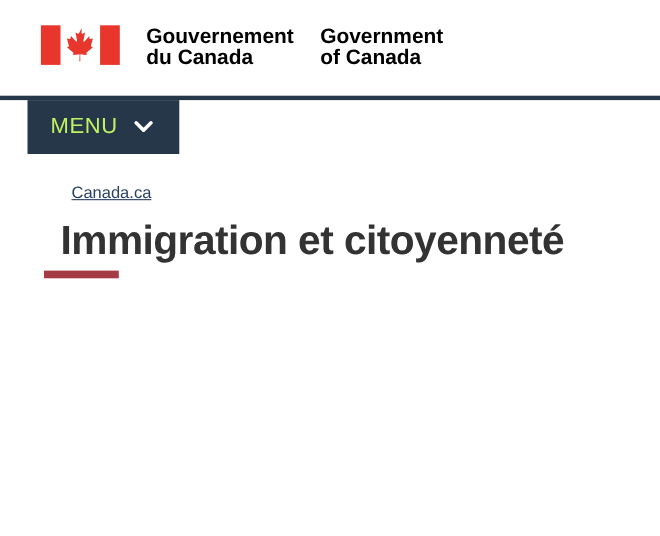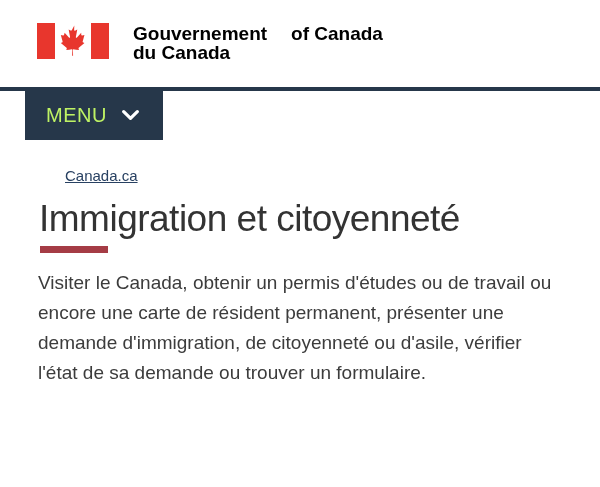--- a/index.html
+++ b/index.html
@@ -66,25 +66,25 @@
     margin-top:27px;
     font-size:15px;
     margin-left:28px;
   }
   .breadcrumb a{
     color:var(--link-navy);
     text-decoration:underline;
     cursor:pointer;
   }
   h1.page-title{
-    margin:16px 0 0 2px;
+    margin:16px 0 0 18px;
     font-size:37px;
     line-height:1;
     letter-spacing:-0.5px;
-    font-weight:400;
+    font-weight:700;
     color:var(--heading-gray);
   }
   .title-accent{
     width:68px;height:7px;
     background:var(--accent-red);
     margin:9px 0 0 3px;
   }
   .intro{
     margin:15px 0 0 1px;
     max-width:552px;
@@ -104,20 +104,21 @@
       <g transform="translate(331,35) scale(0.75)">
         <path fill="currentColor" d="M 249.49,0 l -46.7,87.1 c -5.3,9.47 -14.8,8.59 -24.29,3.3 L 144.7,72.9 l 25.2,133.77 c 5.3,24.45 -11.7,24.45 -20.1,13.88 L 70.8,132.18 58.96,173.64 c -1.36,5.44 -7.37,11.16 -16.38,9.8 L 0,174.66 27.9,276.08 c 5.9,22.6 10.6,31.9 -6,37.9 l -21.9,10.3 105.08,85.4 c 4.16,3.2 6.26,9.03 4.78,14.28 l -9.2,30.2 c 36.2,-4.2 68.6,-10.5 104.8,-14.37 3.2,-0.33 8.5,4.9 8.5,8.6 l -4.8,110.16 h 17.6 l -2.77,-109.94 c 0,-3.7 4.8,-9.16 8,-8.82 36.2,3.87 68.6,10.17 104.8,14.37 l -9.2,-30.2 c -1.48,-5.25 0.62,-11.08 4.78,-14.28 l 105.08,-85.4 -21.9,-10.3 c -16.6,-6 -11.9,-15.3 -6,-37.9 l 27.9,-101.42 -42.58,8.78 c -9,1.36 -15,-4.36 -16.38,-9.8 L 377.6,132.18 299.2,221.55 c -8.4,10.57 -25.4,10.57 -20.1,-13.88 L 304.3,73.9 270.5,91.4 c -9.49,5.29 -18.99,6.17 -24.29,-3.3 z"></path>
       </g>
     </svg>
   </span>
   <div class="sig-col">
     <div>Gouvernement</div>
     <div>du Canada</div>
   </div>
   <div class="sig-col">
+    <div>Government</div>
     <div>of Canada</div>
   </div>
 </header>
 
 <nav class="menu-section">
   <button class="menu-button">
     <span>MENU</span>
     <span class="chev">
       <svg width="17" height="11" viewBox="0 0 17 11" aria-hidden="true">
         <path d="M1.7 1.7 L8.5 8.4 L15.3 1.7" fill="none" stroke="#ffffff" stroke-width="3.2" stroke-linecap="round" stroke-linejoin="round"></path>
@@ -127,14 +128,13 @@
 </nav>
 
 <main class="content">
   <div class="breadcrumb">
     <a href="#">Canada.ca</a>
   </div>
 
   <h1 class="page-title">Immigration et citoyenneté</h1>
   <div class="title-accent"></div>
 
-  <p class="intro">Visiter le Canada, obtenir un permis d'études ou de travail ou encore une carte de résident permanent, présenter une demande d'immigration, de citoyenneté ou d'asile, vérifier l'état de sa demande ou trouver un formulaire.</p>
 </main>
 
 </body></html>

